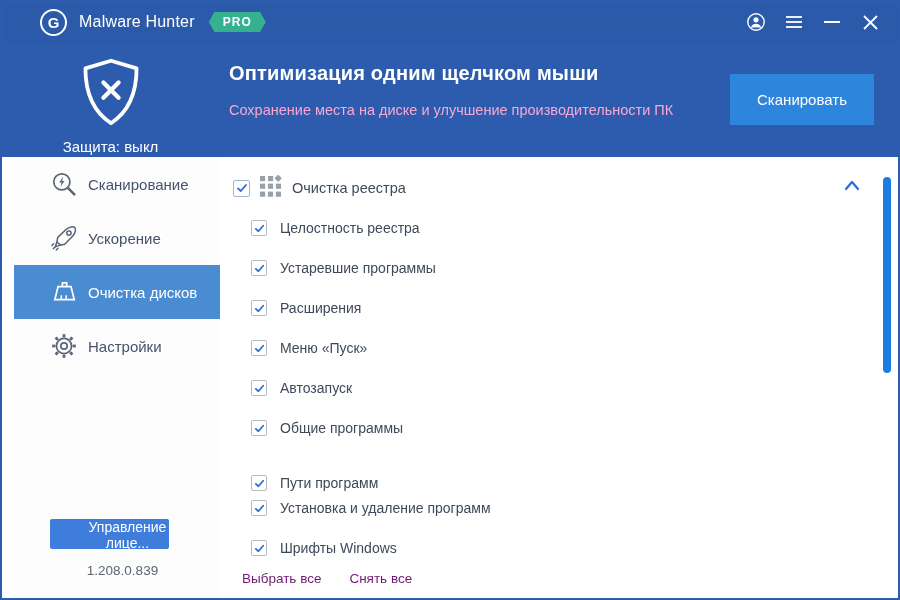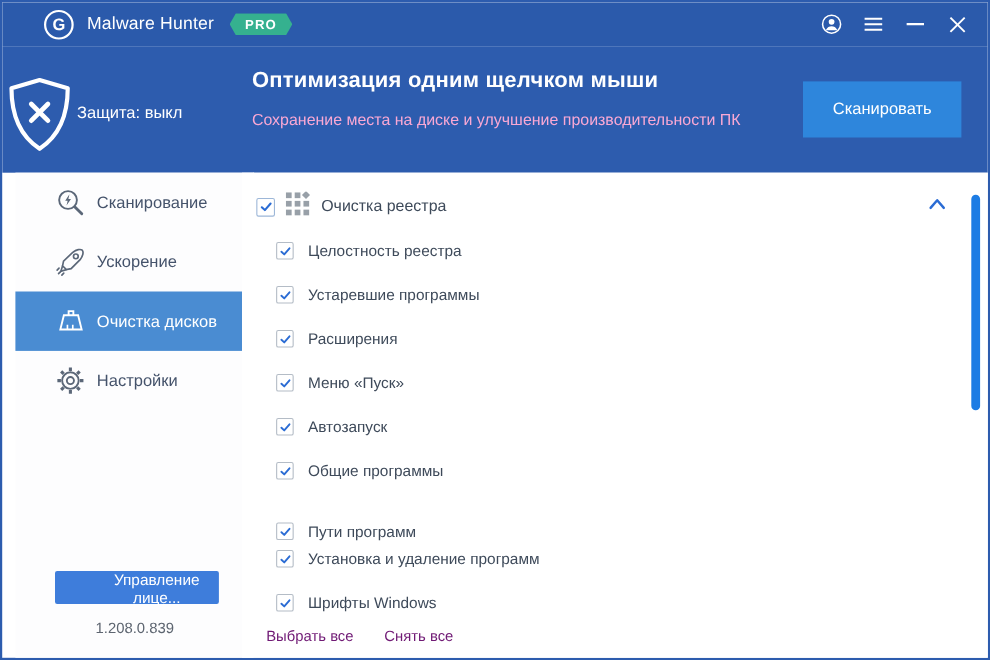--- a/index.html
+++ b/index.html
@@ -32,21 +32,21 @@
   }
   .tb-btn svg { display: block; }
 
   
   .header {
     position: absolute; left: 0; top: 40px; width: 100%; height: 115px;
     background: #2d5cae;
   }
   .shield-panel {
     position: absolute; left: 0; top: 0; width: 217px; height: 115px;
-    display: flex; flex-direction: row; align-items: center;
+    display: flex; flex-direction: column; align-items: center;
   }
   .shield-icon { margin-top: 14px; }
   .shield-status { color: #fff; font-size: 15px; margin-top: 6px; }
   .header-title {
     position: absolute; left: 227px; top: 20px; color: #fff;
     font-size: 20px; font-weight: bold; letter-spacing: .2px;
   }
   .header-subtitle {
     position: absolute; left: 227px; top: 60px; color: #f9a8d4; font-size: 14.5px;
   }
@@ -61,21 +61,21 @@
     position: absolute; left: 12px; top: 155px; width: 217px; height: 443px;
     background: #fdfdfe; border-right: 1px solid #e5e7ec;
   }
   .side-item {
     height: 54px; display: flex; align-items: center; cursor: pointer;
     color: #45536b; font-size: 15px;
   }
   .side-item .side-icon { width: 28px; height: 28px; margin-left: 36px; margin-right: 10px; flex: 0 0 auto; }
   .side-item.selected { background: #4a8cd2; color: #fff; }
   .license-button {
-    position: absolute; left: 36px; top: 362px; width: 149px; height: 30px;
+    position: absolute; left: 36px; top: 362px; width: 119px; height: 30px;
     background: #3e7ddb; border: none; border-radius: 2px; color: #fff; font-size: 14px;
     font-family: "Liberation Sans", sans-serif; cursor: pointer; padding-left: 36px;
   }
   .version { position: absolute; left: 0; top: 406px; width: 217px; text-align: center; color: #5d6570; font-size: 13.5px; }
 
   
   .main { position: absolute; left: 218px; top: 155px; width: 680px; height: 443px; background: #fff; }
   .group-row { position: absolute; left: 0; top: 16px; width: 100%; height: 30px; display: flex; align-items: center; }
   .checkbox {
     width: 17px; height: 17px; background: #fff; border: 1px solid #a9b7c9; border-radius: 2px;

